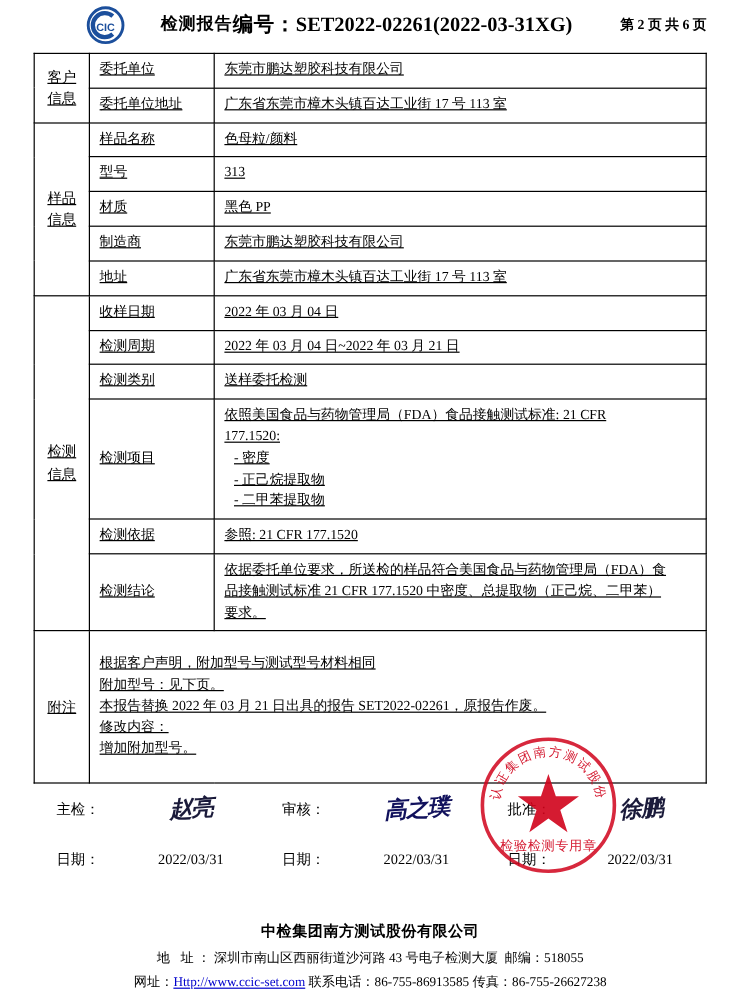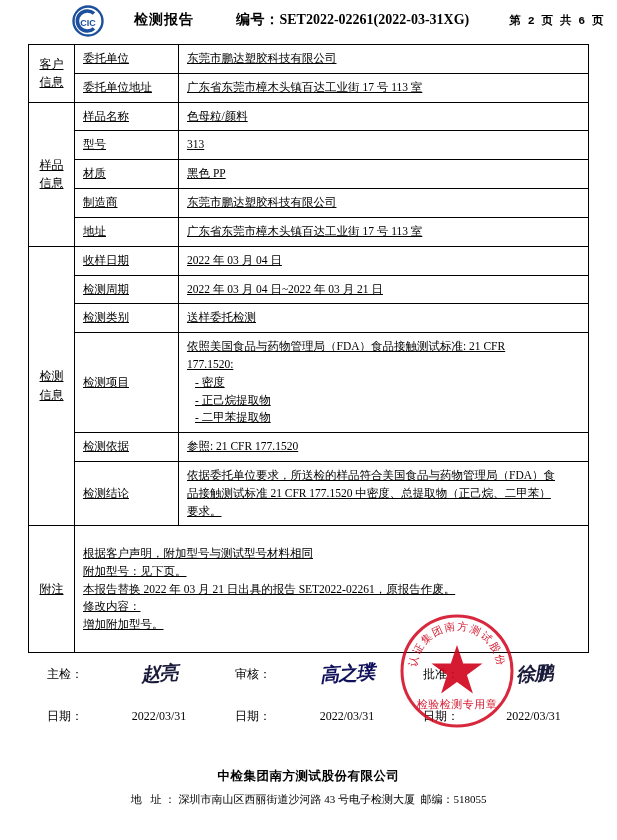--- a/index.html
+++ b/index.html
@@ -42,32 +42,30 @@
   }
   .logo svg { display: block; }
   .hdr-title {
     font-size: 14px;
     font-weight: bold;
     letter-spacing: 1px;
     margin-left: 24px;
     white-space: nowrap;
   }
   .hdr-no {
-    font-size: 14px;
-    font-weight: bold;
-    margin-left: 42px;
+    font-size: 17px;
+    font-weight: bold;
     white-space: nowrap;
   }
   .hdr-no .lbl { letter-spacing: 0.5px; }
   .hdr-page {
     font-size: 11.5px;
     font-weight: bold;
     margin-left: 40px;
     white-space: nowrap;
-    font-family: Liberation Mono, monospace;
   }
 
   
   table.main {
     width: 100%;
     border-collapse: collapse;
     table-layout: fixed;
     font-size: 11.5px;
   }
   table.main td {
@@ -327,15 +325,18 @@
       <polygon points="59,33 65.2,51.5 84.5,51.5 68.9,63 74.9,81.5 59,70 43.1,81.5 49.1,63 33.5,51.5 52.8,51.5" fill="#d0021b" opacity="0.9"></polygon>
       <text x="59" y="96" text-anchor="middle" fill="#d0021b" font-size="11" font-family="Liberation Sans, sans-serif" letter-spacing="0.5" opacity="0.9">检验检测专用章</text>
     </svg>
   </div>
 
   <div class="footer">
     <div class="company">中检集团南方测试股份有限公司</div>
     <div>
       <span class="sp">地    址：</span><span>深圳市南山区西丽街道沙河路 43 号电子检测大厦</span>&nbsp;&nbsp;<span>邮编：</span><span>518055</span>
     </div>
+    <div>
+      <span>网址：</span><a href="#">Http://www.ccic-set.com</a>&nbsp;<span>联系电话：</span><span>86-755-86913585</span>&nbsp;<span>传真：</span><span>86-755-26627238</span>
+    </div>
   </div>
 
 </div>
 
 </body></html>

